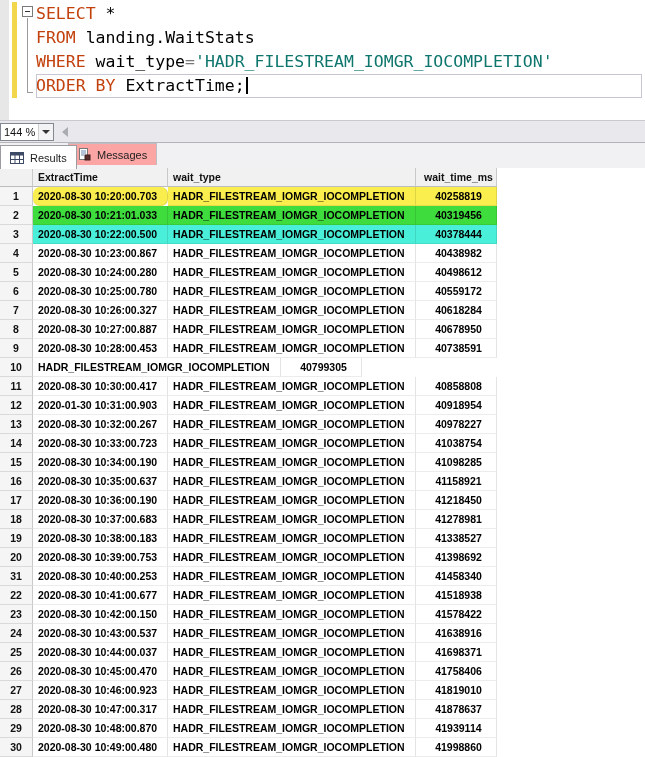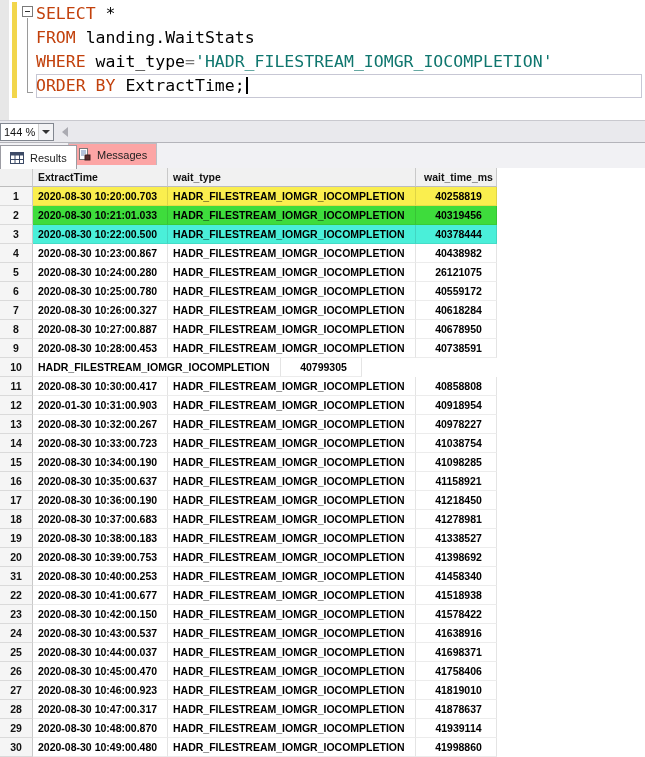--- a/index.html
+++ b/index.html
@@ -118,21 +118,21 @@
   <div class="grid">
     <div class="g-row header">
       <div class="hc rowhead" style="background:#F1F1F1"></div>
       <div class="hc c1">ExtractTime</div>
       <div class="hc c2">wait_type</div>
       <div class="hc c3">wait_time_ms</div>
     </div>
     <div id="grid-body">
         <div class="g-row">
           <div class="rowhead">1</div>
-          <div class="dc c1" style="background: rgb(250, 238, 78);">2020-08-30 10:20:00.703</div>
+          <div class="dc c1" style="background: rgb(250, 238, 78); border-radius: 7px;">2020-08-30 10:20:00.703</div>
           <div class="dc c2" style="background: rgb(250, 238, 78);">HADR_FILESTREAM_IOMGR_IOCOMPLETION</div>
           <div class="dc c3" style="background: rgb(250, 238, 78);">40258819</div>
         </div>
         <div class="g-row">
           <div class="rowhead">2</div>
           <div class="dc c1" style="background: rgb(62, 220, 60);">2020-08-30 10:21:01.033</div>
           <div class="dc c2" style="background: rgb(62, 220, 60);">HADR_FILESTREAM_IOMGR_IOCOMPLETION</div>
           <div class="dc c3" style="background: rgb(62, 220, 60);">40319456</div>
         </div>
         <div class="g-row">
@@ -144,21 +144,21 @@
         <div class="g-row">
           <div class="rowhead">4</div>
           <div class="dc c1">2020-08-30 10:23:00.867</div>
           <div class="dc c2">HADR_FILESTREAM_IOMGR_IOCOMPLETION</div>
           <div class="dc c3">40438982</div>
         </div>
         <div class="g-row">
           <div class="rowhead">5</div>
           <div class="dc c1">2020-08-30 10:24:00.280</div>
           <div class="dc c2">HADR_FILESTREAM_IOMGR_IOCOMPLETION</div>
-          <div class="dc c3">26121075</div>
+          <div class="dc c3">40498612</div>
         </div>
         <div class="g-row">
           <div class="rowhead">6</div>
           <div class="dc c1">2020-08-30 10:25:00.780</div>
           <div class="dc c2">HADR_FILESTREAM_IOMGR_IOCOMPLETION</div>
           <div class="dc c3">40559172</div>
         </div>
         <div class="g-row">
           <div class="rowhead">7</div>
           <div class="dc c1">2020-08-30 10:26:00.327</div>

